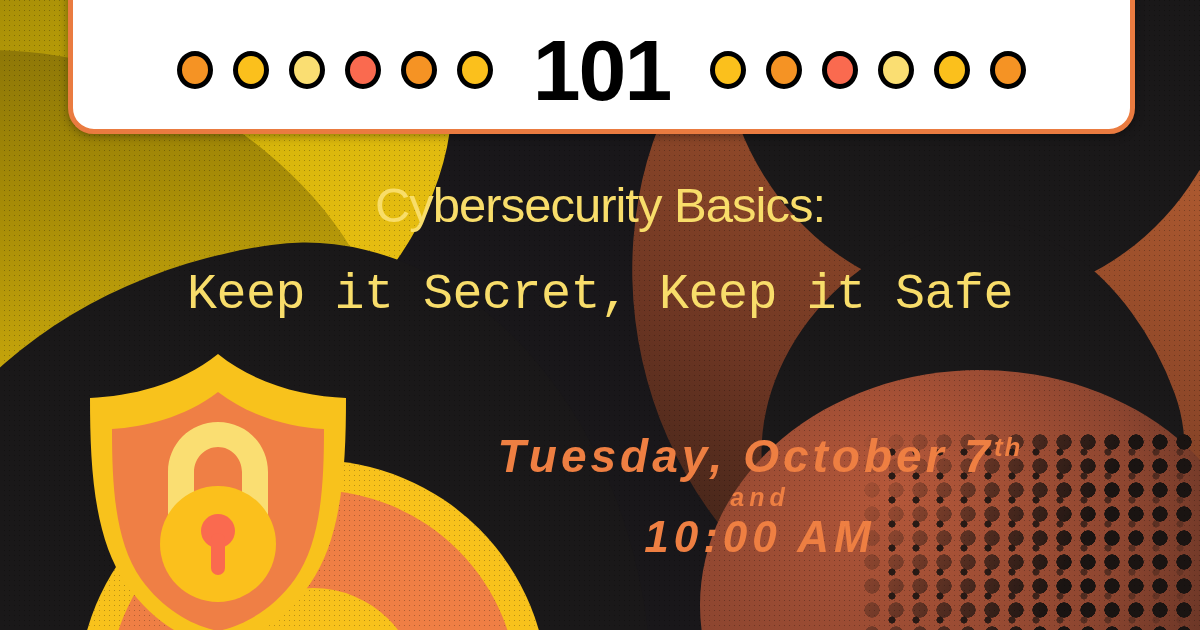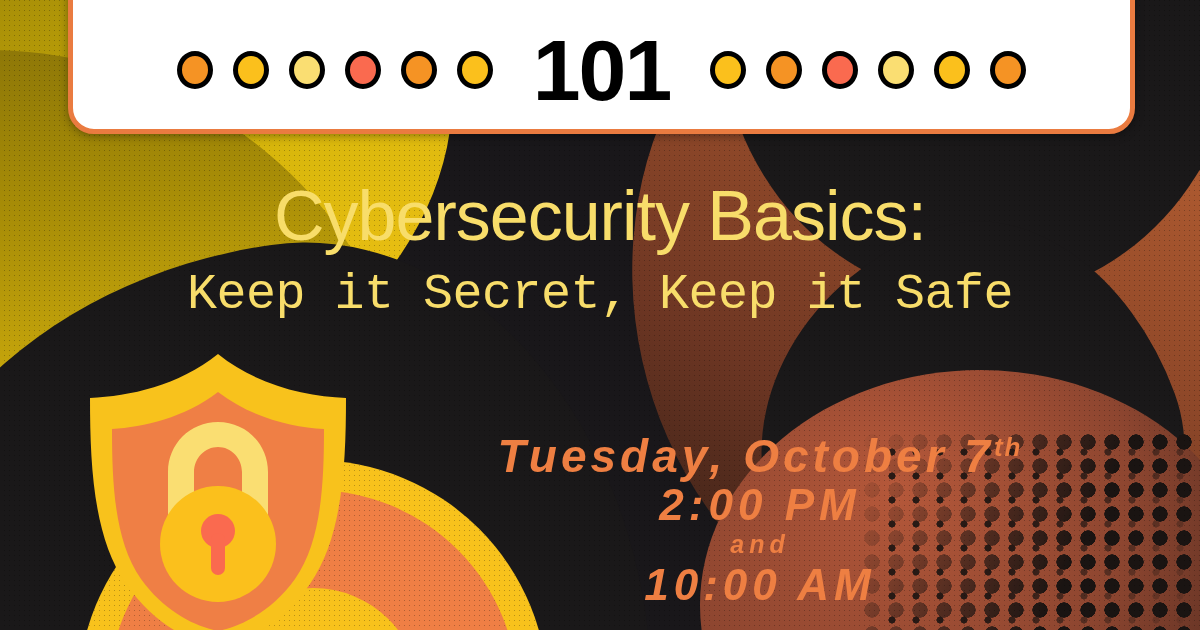--- a/index.html
+++ b/index.html
@@ -233,21 +233,21 @@
   }
 
   
   .title {
     position: absolute;
     left: 0;
     right: 0;
     top: 180px;
     text-align: center;
     color: #f8dd6a;
-    font-size: 70px;
+    font-size: 49px;
     line-height: 1.05;
     font-weight: 400;
     letter-spacing: -1px;
   }
   .subtitle {
     position: absolute;
     left: 0;
     right: 0;
     top: 267px;
     text-align: center;
@@ -362,18 +362,17 @@
       <circle cx="150" cy="196" r="58" fill="#fbc01c"></circle>
       <circle cx="150" cy="183" r="17" fill="#fa6a4f"></circle>
       <rect x="143" y="185" width="14" height="42" rx="7" fill="#fa6a4f"></rect>
     </svg>
   </div>
 
   <div class="dates">
     <div class="date-line">
       <span>Tuesday, October 7</span><span class="sup">th</span>
     </div>
-    <div class="time-line">2:00 PM</div>
     <div class="conj-line">and</div>
     <div class="time-line">10:00 AM</div>
   </div>
 
 </div>
 
 </body></html>

